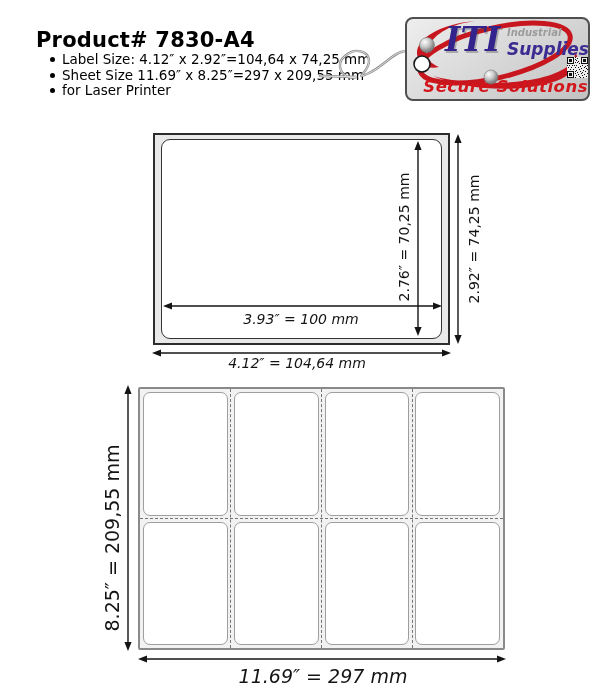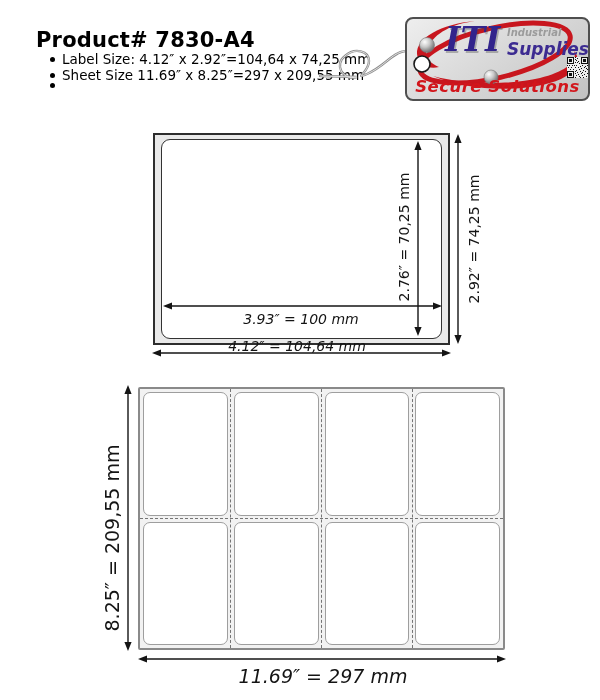--- a/index.html
+++ b/index.html
@@ -18,21 +18,21 @@
   
   .tag{position:absolute;left:405px;top:17px;width:185px;height:84px;box-sizing:border-box;
        border:2px solid #4f4f4f;border-radius:8px;
        background:linear-gradient(145deg,#eeeeee 0%,#dadada 45%,#c2c2c2 100%);}
   .tag-art{position:absolute;left:0;top:0;}
   .iti-text{position:absolute;left:38px;top:1px;font-family:"DejaVu Serif","Liberation Serif",serif;
             font-style:italic;font-weight:bold;font-size:33px;color:#32248c;
             text-shadow:1.5px 1.5px 0 rgba(70,70,70,.35);}
   .industrial-text{position:absolute;left:100px;top:8px;font-size:10px;font-style:italic;font-weight:bold;color:#9b9b9b;}
   .supplies-text{position:absolute;left:100px;top:20px;font-size:17px;font-style:italic;font-weight:bold;color:#3c2b91;}
-  .tagline-text{position:absolute;left:0;right:0;bottom:3px;text-align:center;font-size:16.5px;
+  .tagline-text{position:absolute;left:0;right:0;bottom:3px;text-align:right;font-size:16.5px;
                 font-style:italic;font-weight:bold;color:#d2161c;letter-spacing:.5px;}
   .qr{position:absolute;left:160px;top:38px;width:21px;height:21px;background:#e8e8e8;}
 
   
   .d1-outer{position:absolute;left:153px;top:133px;width:297px;height:212px;box-sizing:border-box;
             border:2px solid #2d2d2d;background:#e9e9e9;}
   .d1-inner{position:absolute;left:6px;right:6px;top:4px;bottom:4px;background:#fff;
             border:1.5px solid #333;border-radius:9px;}
 
   
@@ -63,20 +63,21 @@
     <div class="bullet-row">
       <span class="bullet-dot"></span>
       <span>Label Size: 4.12″ x 2.92″=104,64 x 74,25 mm</span>
     </div>
     <div class="bullet-row">
       <span class="bullet-dot"></span>
       <span>Sheet Size 11.69″ x 8.25″=297 x 209,55 mm</span>
     </div>
     <div class="bullet-row">
       <span class="bullet-dot"></span>
+      <span>for Laser Printer</span>
     </div>
   </div>
 
   <svg class="wire-svg" width="115" height="52" viewBox="0 0 115 52">
     <path d="M 5 36 L 42 37 C 27 41 19 24 30 16 C 40 7 54 11 54 21 C 54 32 38 40 52 34 C 68 27 76 15 86 12 C 95 9 102 14 104 22" fill="none" stroke="#8c8c8c" stroke-width="2.4" stroke-linecap="round"></path>
     <path d="M 5 36 L 42 37 C 27 41 19 24 30 16 C 40 7 54 11 54 21 C 54 32 38 40 52 34 C 68 27 76 15 86 12 C 95 9 102 14 104 22" fill="none" stroke="#e8e8e8" stroke-width="0.9" stroke-linecap="round"></path>
   </svg>
 
   <div class="tag">
     <svg class="tag-art" width="181" height="88" viewBox="0 0 181 88">
@@ -221,18 +222,18 @@
       <g>
         <line x1="145" y1="659" x2="499" y2="659"></line>
         <path d="M138 659 L147 655.4 L147 662.6 Z" stroke="none"></path>
         <path d="M506 659 L497 655.4 L497 662.6 Z" stroke="none"></path>
       </g>
     </g>
   </svg>
 
   <div class="dim dim-c f14" style="left:301px;top:311px;">3.93″ = 100 mm</div>
   <div class="dim dim-rot f14" style="left:404px;top:237px;">2.76″ = 70,25 mm</div>
-  <div class="dim dim-c f14" style="left:297px;top:338px;">4.12″ = 104,64 mm</div>
+  <div class="dim dim-c f14" style="left:297px;top:355px;">4.12″ = 104,64 mm</div>
   <div class="dim dim-rot f14" style="left:474px;top:239px;">2.92″ = 74,25 mm</div>
   <div class="dim dim-rot f19" style="left:112px;top:538px;">8.25″ = 209,55 mm</div>
   <div class="dim dim-c f19" style="left:323px;top:665px;text-align:center;">11.69″ = 297 mm</div>
 
 </div>
 
 </body></html>

